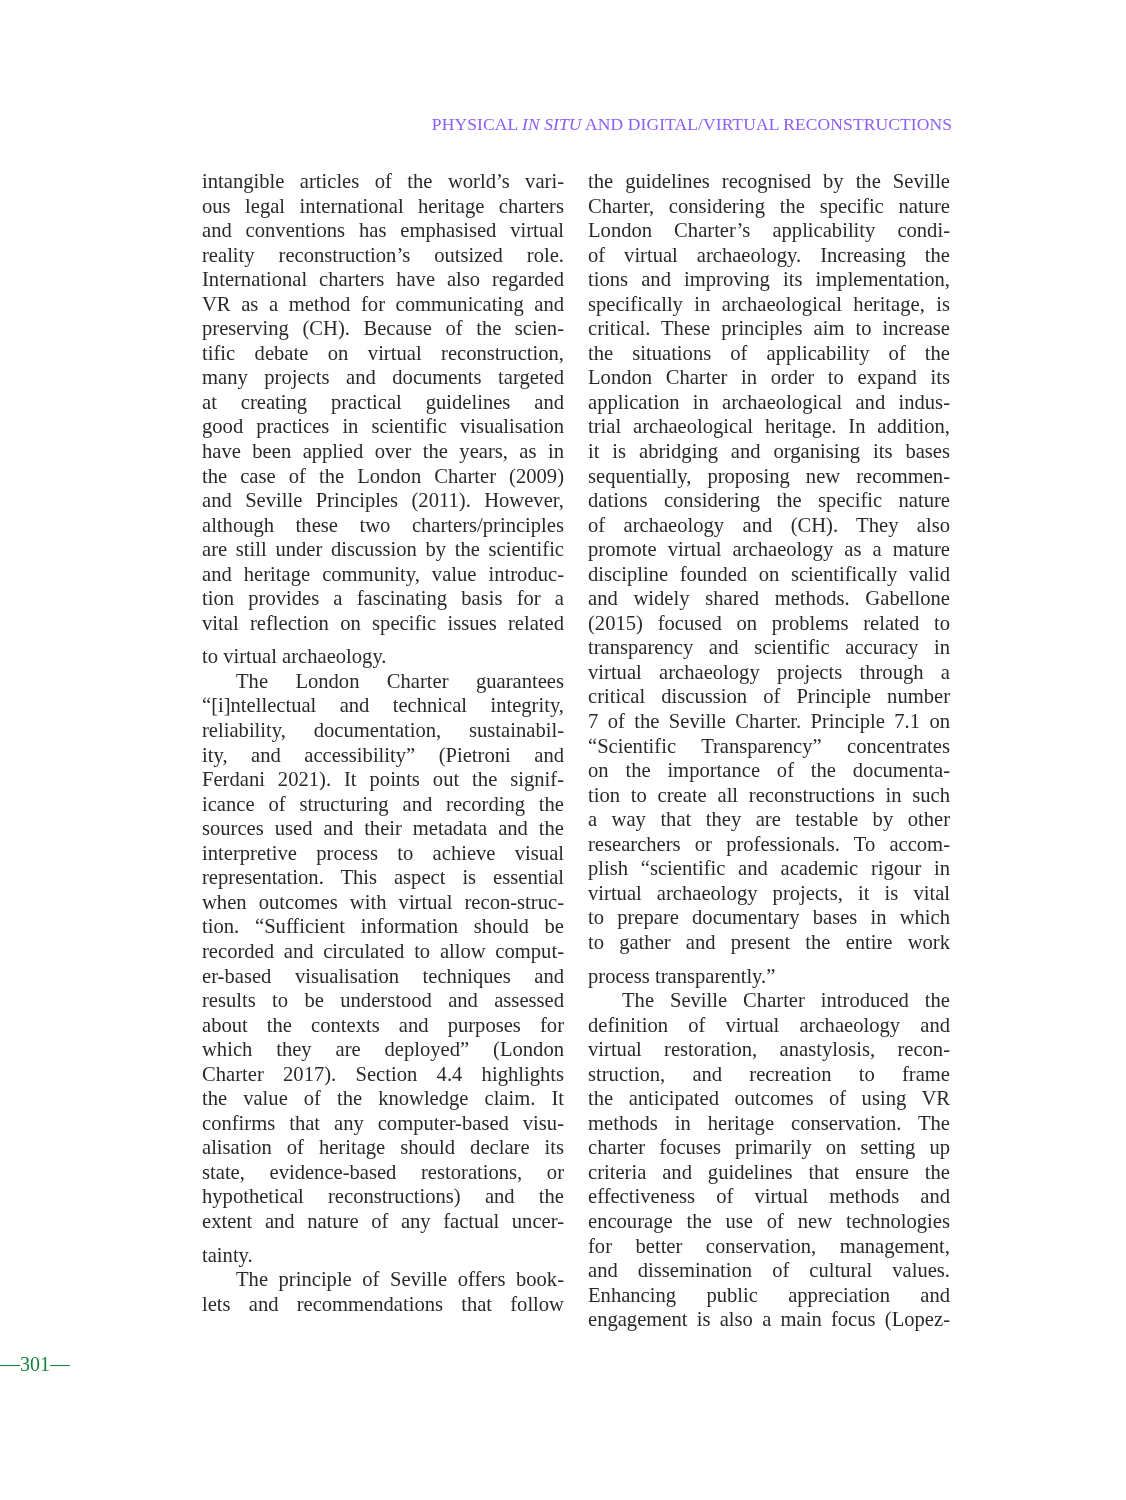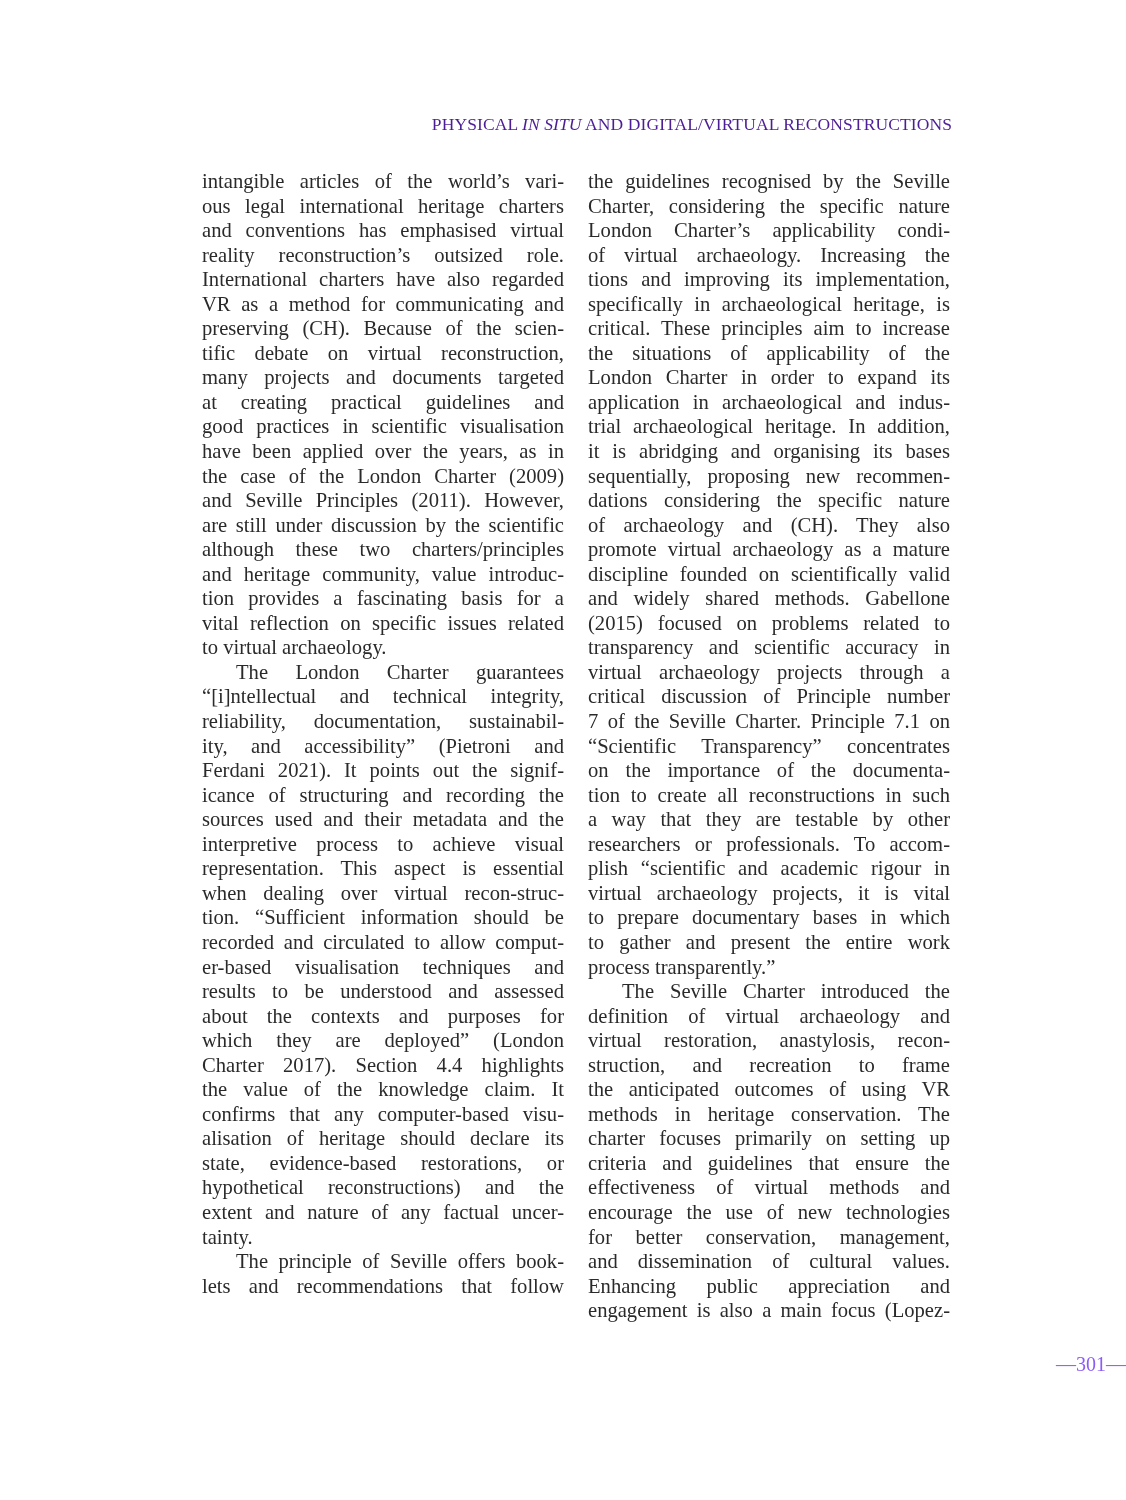--- a/index.html
+++ b/index.html
@@ -14,21 +14,21 @@
       overflow: hidden;
       font-family: "Liberation Serif", "DejaVu Serif", serif;
       color: #2a2a2a;
     }
     .running-header {
       position: absolute;
       top: 114px;
       right: 174px;
       font-size: 17.5px;
       letter-spacing: 0.1px;
-      color: #4c1d95;
+      color: #8b5cf6;
       white-space: nowrap;
     }
     .running-header i { font-style: italic; }
     .column {
       position: absolute;
       top: 169px;
       width: 362px;
       font-size: 20.6px;
     }
     .col-left { left: 202px; }
@@ -37,33 +37,34 @@
       display: block;
       height: 24.55px;
       line-height: 24.55px;
       text-align: justify;
       text-align-last: justify;
       white-space: nowrap;
       overflow: visible;
     }
     .line.last {
       text-align-last: left;
+      margin-top: 9px;
     }
     .line.indent {
       text-indent: 34px;
     }
     .line .it { font-style: italic; }
     .folio {
       position: absolute;
       top: 1353px;
       left: 0;
       width: 1126px;
-      text-align: right;
+      text-align: left;
       font-size: 20px;
-      color: #8b5cf6;
+      color: #15803d;
     }
   </style>
 </head>
 <body>
 
 <div class="running-header">
   <span>PHYSICAL </span><i>IN SITU</i><span> AND DIGITAL/VIRTUAL RECONSTRUCTIONS</span>
 </div>
 
 <div class="column col-left" id="col-left">
@@ -74,36 +75,36 @@
     <div class="line">International charters have also regarded</div>
     <div class="line">VR as a method for communicating and</div>
     <div class="line">preserving (CH). Because of the scien-</div>
     <div class="line">tific debate on virtual reconstruction,</div>
     <div class="line">many projects and documents targeted</div>
     <div class="line">at creating practical guidelines and</div>
     <div class="line">good practices in scientific visualisation</div>
     <div class="line">have been applied over the years, as in</div>
     <div class="line">the case of the London Charter (2009)</div>
     <div class="line">and Seville Principles (2011). However,</div>
+    <div class="line">although these two charters/principles</div>
     <div class="line">are still under discussion by the scientific</div>
-    <div class="line">although these two charters/principles</div>
     <div class="line">and heritage community, value introduc-</div>
     <div class="line">tion provides a fascinating basis for a</div>
     <div class="line">vital reflection on specific issues related</div>
     <div class="line last">to virtual archaeology.</div>
     <div class="line indent">The London Charter guarantees</div>
     <div class="line">“[i]ntellectual and technical integrity,</div>
     <div class="line">reliability, documentation, sustainabil-</div>
     <div class="line">ity, and accessibility” (Pietroni and</div>
     <div class="line">Ferdani 2021). It points out the signif-</div>
     <div class="line">icance of structuring and recording the</div>
     <div class="line">sources used and their metadata and the</div>
     <div class="line">interpretive process to achieve visual</div>
     <div class="line">representation. This aspect is essential</div>
-    <div class="line">when dealing over virtual recon-struc-</div>
+    <div class="line">when outcomes with virtual recon-struc-</div>
     <div class="line">tion. “Sufficient information should be</div>
     <div class="line">recorded and circulated to allow comput-</div>
     <div class="line">er-based visualisation techniques and</div>
     <div class="line">results to be understood and assessed</div>
     <div class="line">about the contexts and purposes for</div>
     <div class="line">which they are deployed” (London</div>
     <div class="line">Charter 2017). Section 4.4 highlights</div>
     <div class="line">the value of the knowledge claim. It</div>
     <div class="line">confirms that any computer-based visu-</div>
     <div class="line">alisation of heritage should declare its</div>

